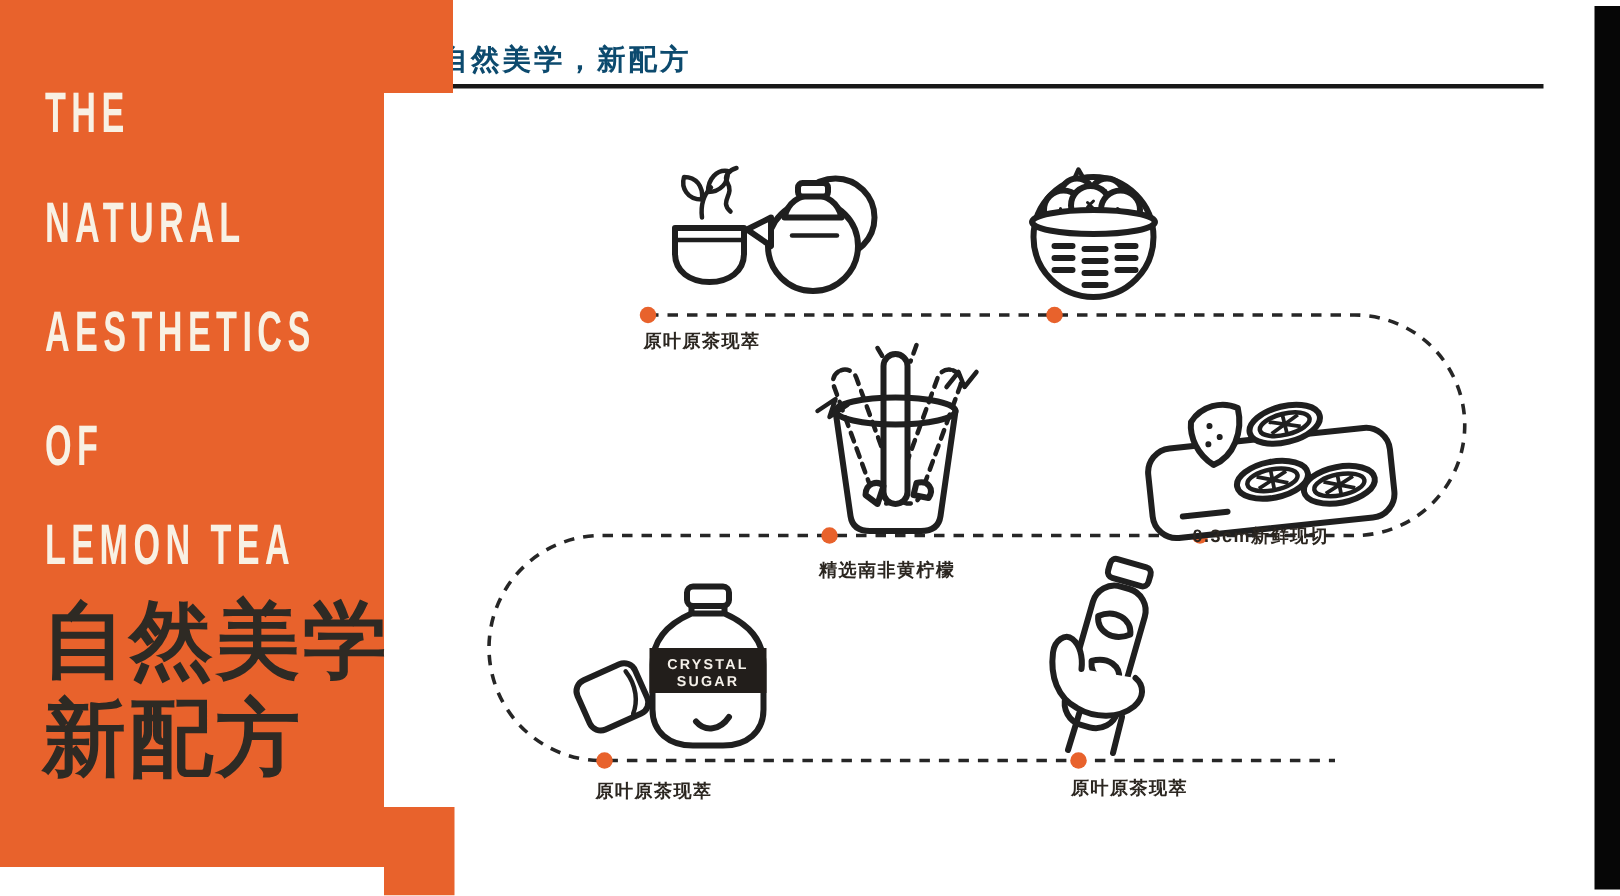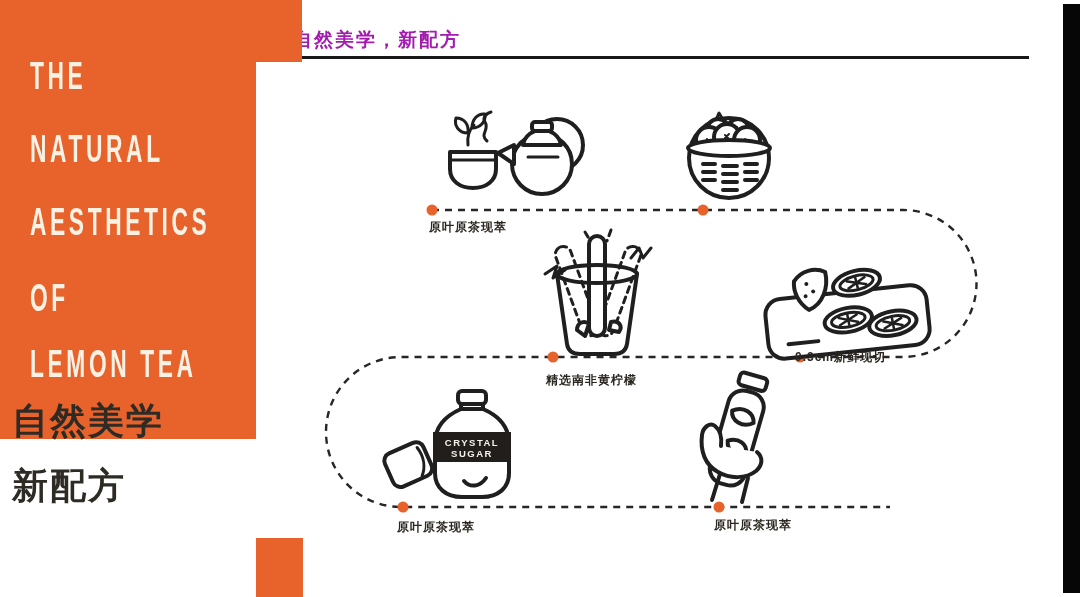--- a/index.html
+++ b/index.html
@@ -1,30 +1,30 @@
 <!DOCTYPE html>
 <html><head>
 <meta charset="utf-8">
 <style>
   * { margin:0; padding:0; box-sizing:border-box; }
   body { background:#ffffff; font-family:"Liberation Sans", sans-serif; }
   .canvas { position:relative; width:1080px; height:597px; background:#ffffff; overflow:hidden; }
 
   
-  .sidebar      { position:absolute; left:0; top:0; width:256px; height:439px; background:#E8622C; z-index:3; }
+  .sidebar      { position:absolute; left:0; top:0; width:256px; height:578px; background:#E8622C; z-index:3; }
   .orange-top   { position:absolute; left:256px; top:0; width:46px; height:62px; background:#E8622C; z-index:3; }
   .orange-bot   { position:absolute; left:256px; top:538px; width:47px; height:59px; background:#E8622C; z-index:3; }
 
   .en-line { position:absolute; left:30px; color:#F8F1E4; font-weight:bold; font-size:38px; line-height:1;
              letter-spacing:6px; transform:scale(0.60,1); transform-origin:left top; white-space:nowrap; }
-  .cn-line { position:absolute; left:12px; color:#2E2A24; font-weight:bold; font-size:36px; line-height:1;
-             letter-spacing:2px; white-space:nowrap; }
+  .cn-line { position:absolute; left:28px; color:#2E2A24; font-weight:bold; font-size:56px; line-height:1;
+             letter-spacing:2px; white-space:nowrap;font-family:Liberation Mono, monospace; }
 
   
-  .header-title { position:absolute; left:293px; top:27px; font-size:19px; font-weight:bold; color:#a21caf;
+  .header-title { position:absolute; left:293px; top:27px; font-size:19px; font-weight:bold; color:#0c4a6e;
                   letter-spacing:2px; z-index:2; white-space:nowrap; }
   .header-rule  { position:absolute; left:301px; top:56px; width:728px; height:2.5px; background:#181818; z-index:2; }
 
   
   .black-bar { position:absolute; left:1063px; top:4px; width:17px; height:589px; background:#060606; z-index:3; }
 
   
   .diagram-svg { position:absolute; left:0; top:0; width:1080px; height:597px; z-index:1; }
   .step-label { position:absolute; font-size:12px; font-weight:bold; color:#2b2620; letter-spacing:1px;
                 line-height:20px; z-index:2; white-space:nowrap; }

